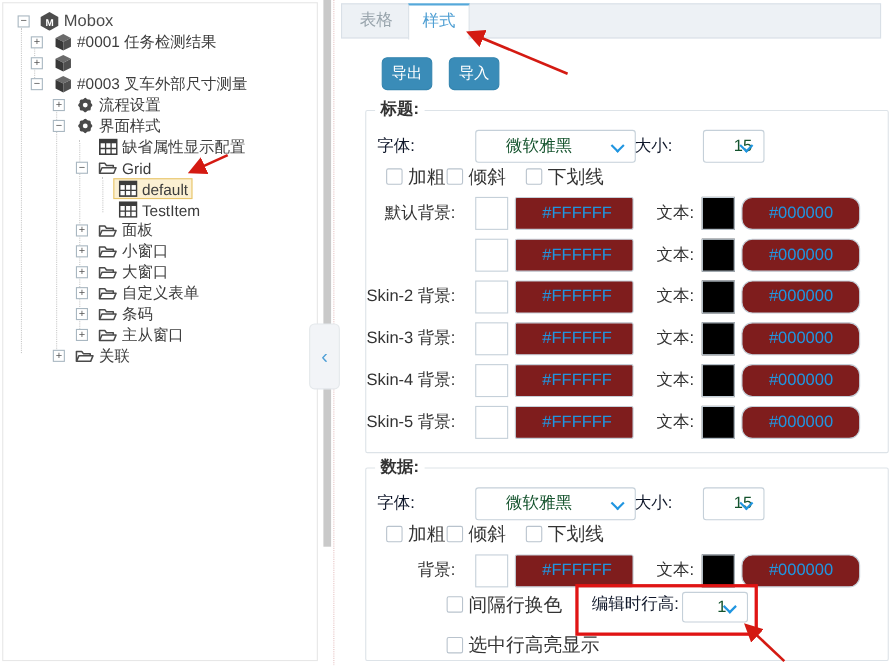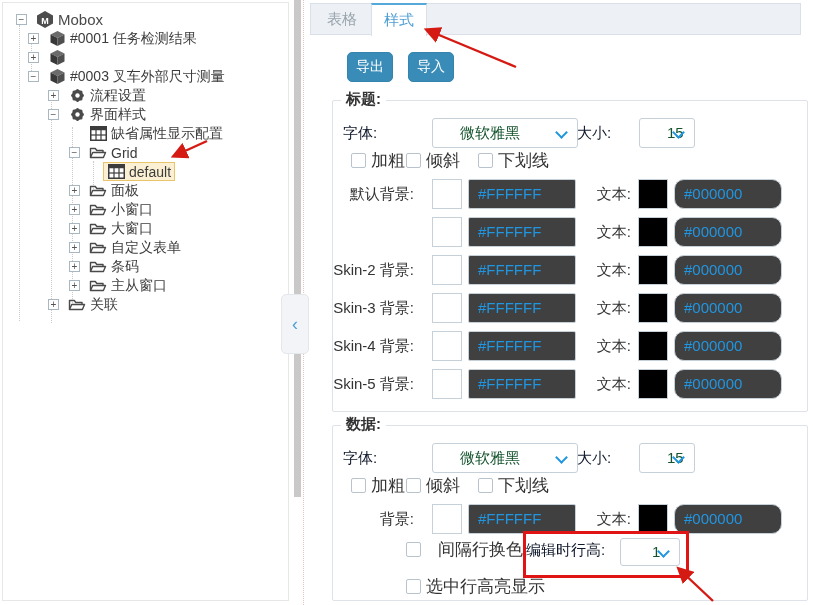--- a/index.html
+++ b/index.html
@@ -47,21 +47,21 @@
         border-bottom:2px solid #2095e0;transform:rotate(45deg);}
   .checkbox{position:absolute;width:15px;height:15px;border:1px solid #b9c3cd;border-radius:2px;
             background:#fff;box-sizing:border-box;cursor:pointer;}
   .cblabel{position:absolute;font-size:17px;color:#333;line-height:16px;white-space:nowrap;}
   .crow{position:absolute;left:0;width:100%;height:30px;text-decoration:underline;}
   .rlabel{position:absolute;left:0;top:0;width:81px;text-align:right;font-size:15px;color:#333;line-height:30px;}
   .rlabel2{position:absolute;left:238px;top:0;width:60px;text-align:right;font-size:15px;color:#333;line-height:30px;}
   .swatch{position:absolute;left:99px;top:0;width:30px;height:30px;border:1px solid #c5d0d9;box-sizing:border-box;cursor:pointer;}
   .swatch.sw2{left:305px;}
   .tfield{position:absolute;left:135px;top:0;width:108px;height:30px;border:1px solid #c5d0d9;border-radius:2px;
-          box-sizing:border-box;font-size:15px;color:#2095e0;line-height:28px;padding-left:9px;background:#404040;cursor:text;}
+          box-sizing:border-box;font-size:15px;color:#2095e0;line-height:28px;padding-left:24px;background:#7f1d1d;cursor:text;}
   .tfield.tf2{left:341px;border-radius:10px;}
   
   .anno-rect{position:absolute;left:523px;top:531px;width:160px;height:41px;border:3px solid #e01414;z-index:50;}
   #anno-svg{position:absolute;left:0;top:0;z-index:60;pointer-events:none;}
 </style>
 </head>
 <body>
 
 <div id="screen">
 
@@ -187,20 +187,35 @@
                 <rect x="0.75" y="0.75" width="15.5" height="13.5" fill="#fff" stroke="#3c3c3c" stroke-width="1.5"></rect>
                 <rect x="0.75" y="0.75" width="15.5" height="3.5" fill="#3c3c3c"></rect>
                 <line x1="6" y1="4" x2="6" y2="14" stroke="#3c3c3c" stroke-width="1.2"></line>
                 <line x1="11" y1="4" x2="11" y2="14" stroke="#3c3c3c" stroke-width="1.2"></line>
                 <line x1="1" y1="9" x2="16" y2="9" stroke="#3c3c3c" stroke-width="1.2"></line>
               </svg>
             </span>
             <span class="tlabel">default</span>
           </span>
         </div>
+        <div class="trow" style="padding-left: 84px;">
+          <span class="exp spacer"></span>
+          <span class="ncontent">
+            <span class="ticon">
+              <svg width="17" height="15" viewBox="0 0 17 15">
+                <rect x="0.75" y="0.75" width="15.5" height="13.5" fill="#fff" stroke="#3c3c3c" stroke-width="1.5"></rect>
+                <rect x="0.75" y="0.75" width="15.5" height="3.5" fill="#3c3c3c"></rect>
+                <line x1="6" y1="4" x2="6" y2="14" stroke="#3c3c3c" stroke-width="1.2"></line>
+                <line x1="11" y1="4" x2="11" y2="14" stroke="#3c3c3c" stroke-width="1.2"></line>
+                <line x1="1" y1="9" x2="16" y2="9" stroke="#3c3c3c" stroke-width="1.2"></line>
+              </svg>
+            </span>
+            <span class="tlabel">TestItem</span>
+          </span>
+        </div>
         <div class="trow" style="padding-left: 66px;">
           <span class="exp">+</span>
           <span class="ncontent">
             <span class="ticon">
               <svg width="18" height="15" viewBox="0 0 18 15">
                 <path d="M1.5 12.5 L1.5 3.5 L6.3 3.5 L7.8 5.5 L14 5.5 L14 7.5" fill="none" stroke="#4a4a4a" stroke-width="1.4" stroke-linejoin="round"></path>
                 <path d="M1.5 12.5 L3.7 7.5 L16.5 7.5 L14.4 12.5 Z" fill="#fff" stroke="#4a4a4a" stroke-width="1.4" stroke-linejoin="round"></path>
               </svg>
             </span>
             <span class="tlabel">面板</span>
@@ -391,22 +406,22 @@
     <div class="crow" style="top:78px;">
       <span class="rlabel">背景:</span>
       <span class="swatch" style="background: rgb(255, 255, 255);"></span>
       <div class="tfield">#FFFFFF</div>
       <span class="rlabel2">文本:</span>
       <span class="swatch sw2" style="background: rgb(0, 0, 0);"></span>
       <div class="tfield tf2">#000000</div>
     </div>
 
     <span class="checkbox" style="left:73px;top:116px;"></span>
-    <span class="cblabel" style="left:105px;top:116px;">间隔行换色</span>
-    <span class="flabel" style="left:193px;top:109px;width:90px;">编辑时行高:</span>
+    <span class="cblabel" style="left:93px;top:116px;">间隔行换色</span>
+    <span class="flabel" style="left:193px;top:109px;width:90px;padding-left:12px;">编辑时行高:</span>
     <div class="select" style="left:287px;top:112px;width:60px;height:28px;">
       <span class="val" style="left:14px;line-height:26px;">1</span>
       <span class="chev" style="top:8px;"></span>
     </div>
 
     <span class="checkbox" style="left:73px;top:153px;"></span>
     <span class="cblabel" style="left:93px;top:153px;text-align:right;">选中行高亮显示</span>
   </div>
 
   <div class="anno-rect"></div>

